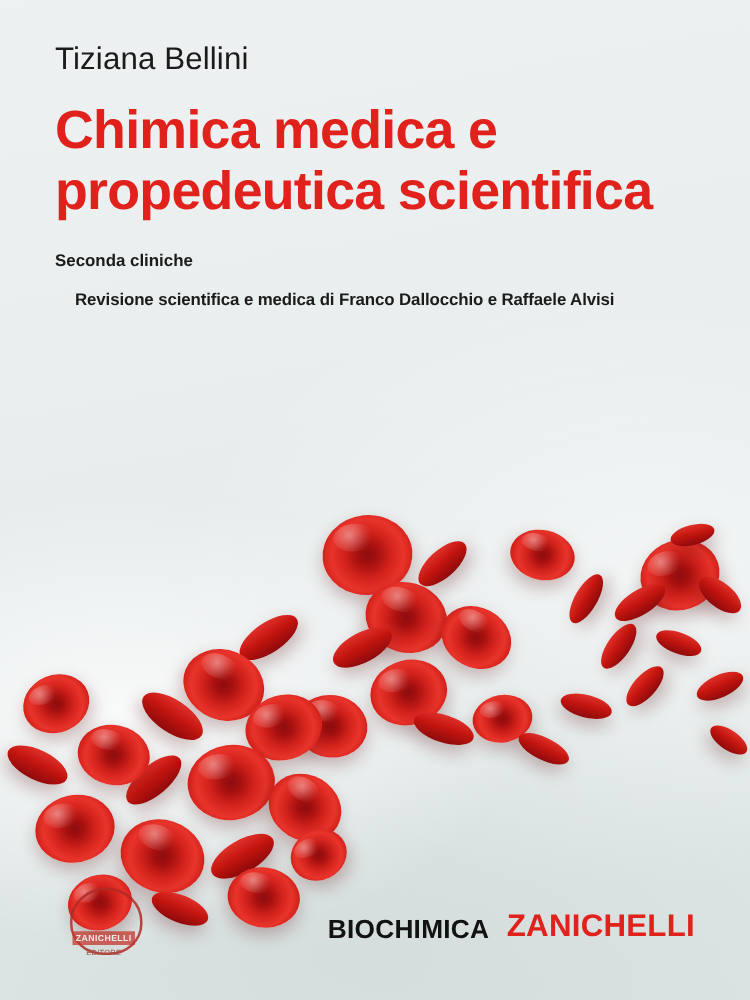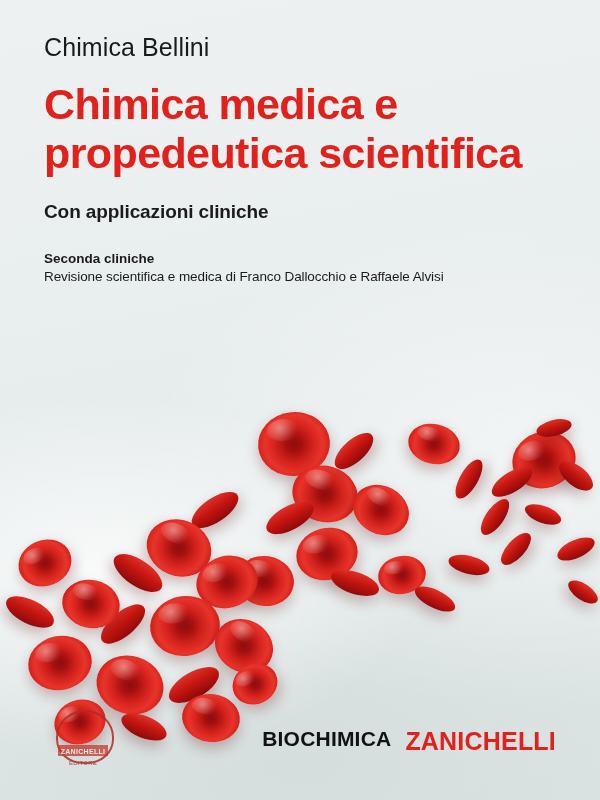--- a/index.html
+++ b/index.html
@@ -64,23 +64,23 @@
     letter-spacing: -0.1px;
   }
   .edition {
     font-size: 13.5px;
     font-weight: 700;
     color: #1b1b1b;
     margin: 0 0 3px 0;
   }
   .revision {
     font-size: 13.5px;
-    font-weight: 400;
+    font-weight: 700;
     color: #1b1b1b;
-    margin: 0;
+    margin: 16px;
     letter-spacing: -0.1px;
   }
 
   
   .cells {
     position: absolute;
     inset: 0;
     pointer-events: none;
   }
   .cell {
@@ -120,21 +120,21 @@
     left: 0;
     right: 0;
     bottom: 0;
     height: 62px;
   }
   .brandline {
     position: absolute;
     right: 44px;
     bottom: 44px;
     display: flex;
-    align-items: flex-start;
+    align-items: flex-end;
     gap: 14px;
   }
   .brand-sub {
     font-size: 21px;
     font-weight: 700;
     color: #121212;
     letter-spacing: 0.2px;
   }
   .brand-main {
     font-size: 25px;
@@ -335,23 +335,22 @@
 
     <div class="cell edge" style="left:566px; top:584px; width:34px; height:16px; transform:rotate(34deg);">
       <div class="disc"></div>
     </div>
     <div class="cell edge" style="left:536px; top:420px; width:36px; height:16px; transform:rotate(-14deg);">
       <div class="disc"></div>
     </div>
   </div>
 
   <div class="text-block">
-    <div class="author">Chimica Bellini</div>
+    <div class="author">Tiziana Bellini</div>
     <h1 class="title">Chimica medica e propedeutica scientifica</h1>
-    <div class="subtitle">Con applicazioni cliniche</div>
     <div class="edition">Seconda cliniche</div>
     <div class="revision">Revisione scientifica e medica di Franco Dallocchio e Raffaele Alvisi</div>
   </div>
 
   <div class="footer">
     <div class="publisher-logo">
       <div class="ring"></div>
       <div class="bar"></div>
       <div class="lbl">ZANICHELLI</div>
       <div class="sub">EDITORE</div>

